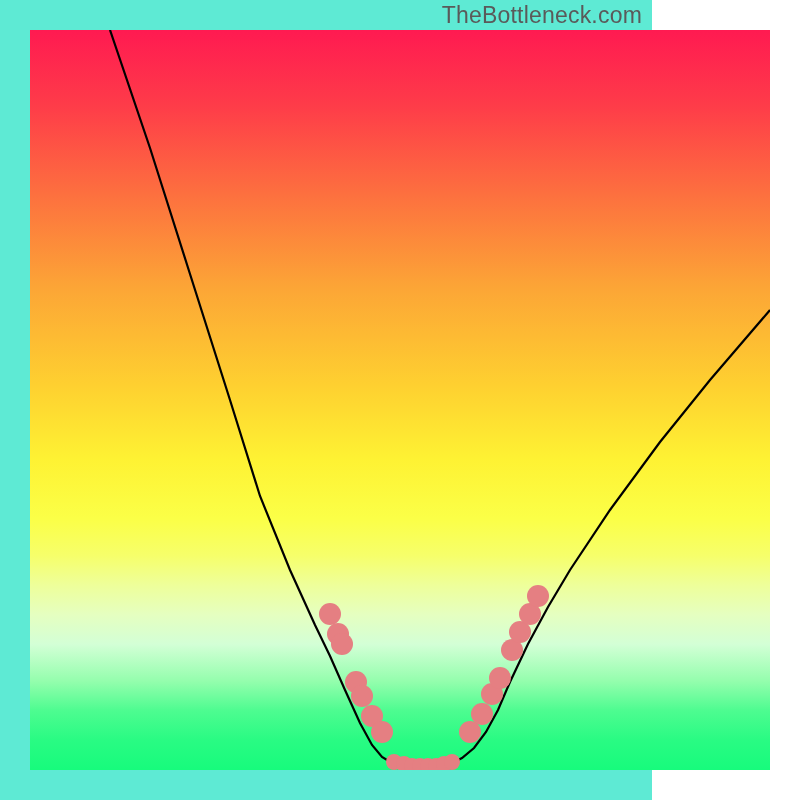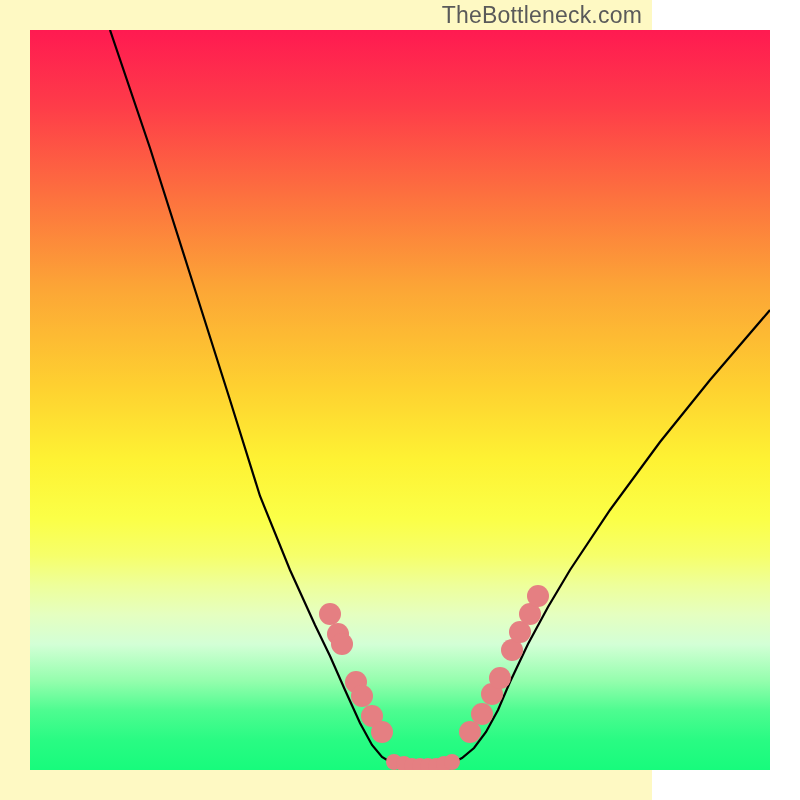--- a/index.html
+++ b/index.html
@@ -1,16 +1,16 @@
 <!DOCTYPE html>
 <html><head>
 <meta charset="utf-8">
 <style>
 html,body{margin:0;padding:0;width:800px;height:800px;overflow:hidden;font-family:Arial,Helvetica,sans-serif}
-#frame{position:relative;width:652px;height:800px;background:#fef9c3}
+#frame{position:relative;width:652px;height:800px;background:#5eead4}
 #plot-area{position:absolute;left:30px;top:30px;width:740px;height:740px;
   background:linear-gradient(to bottom,
     #ff1a51 0%,
     #fe3b49 10%,
     #fd6f3f 22%,
     #fca636 35%,
     #fed030 48%,
     #fef233 58%,
     #fbff47 66%,
     #f6ff6a 71%,

